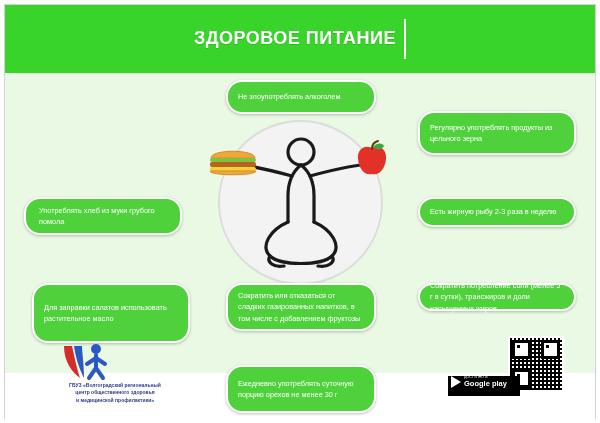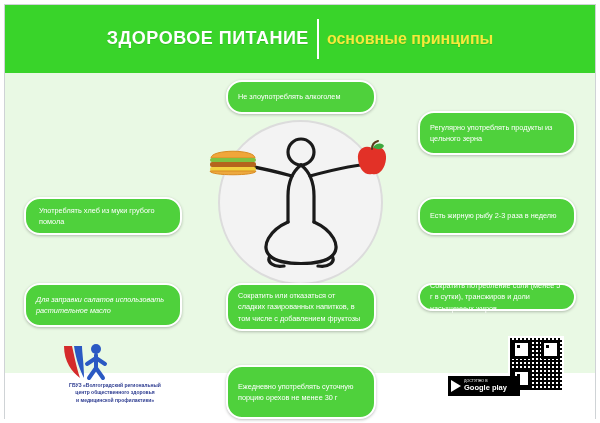--- a/index.html
+++ b/index.html
@@ -143,26 +143,26 @@
     padding: 7px 10px;
     box-sizing: border-box;
     display: flex;
     align-items: center;
   }
   .box span { display: block; width: 100%; }
 
   .box-top     { left: 226px; top: 80px;  width: 150px; height: 34px; }
   .box-l1      { left: 24px;  top: 111px; width: 158px; height: 44px; }
   .box-l2      { left: 24px;  top: 197px; width: 158px; height: 38px; padding-left: 13px; }
-  .box-l3      { left: 24px;  top: 283px; width: 158px; height: 44px; font-style: italic; }
+  .box-l3      { left: 32px;  top: 283px; width: 158px; height: 60px; }
   .box-r1      { left: 418px; top: 111px; width: 158px; height: 44px; }
-  .box-r2      { left: 418px; top: 197px; width: 158px; height: 38px; }
+  .box-r2      { left: 418px; top: 197px; width: 158px; height: 30px; }
   .box-r3      { left: 418px; top: 283px; width: 158px; height: 28px; }
   .box-center  { left: 226px; top: 283px; width: 150px; height: 48px; justify-content: center; }
-  .box-bottom  { left: 226px; top: 365px; width: 150px; height: 54px; background: #4fd13c; justify-content: center; }
+  .box-bottom  { left: 226px; top: 365px; width: 150px; height: 48px; background: #4fd13c; justify-content: center; }
 
   
   .logo {
     position: absolute;
     left: 50px;
     top: 342px;
     width: 130px;
     height: 62px;
   }
   .logo-mark {
@@ -215,21 +215,21 @@
   .gplay {
     position: absolute;
     left: 448px;
     top: 376px;
     width: 72px;
     height: 20px;
     background: #000000;
     border-radius: 0;
     color: #ffffff;
     display: flex;
-    align-items: center;
+    align-items: flex-start;
     padding: 0 3px;
     box-sizing: border-box;
   }
   .gplay-tri {
     width: 0; height: 0;
     border-top: 6px solid transparent;
     border-bottom: 6px solid transparent;
     border-left: 10px solid #ffffff;
     margin-right: 3px;
     flex: none;
@@ -241,24 +241,20 @@
 </head>
 <body>
 
 <div class="poster">
   <div class="frame"></div>
 
   <div class="header-band">
     <div class="header-inner">
       <div class="title-main">ЗДОРОВОЕ ПИТАНИЕ</div>
       <div class="title-divider"></div>
-      <div class="title-sub">
-        <span>основные</span>
-        <span>принципы</span>
-      </div>
     </div>
   </div>
 
   <div class="body-area"></div>
   <div class="bottom-white"></div>
 
   <div class="circle"></div>
 
   <div class="figure">
     <svg viewBox="0 0 158 150" width="158" height="150" xmlns="http://www.w3.org/2000/svg">

